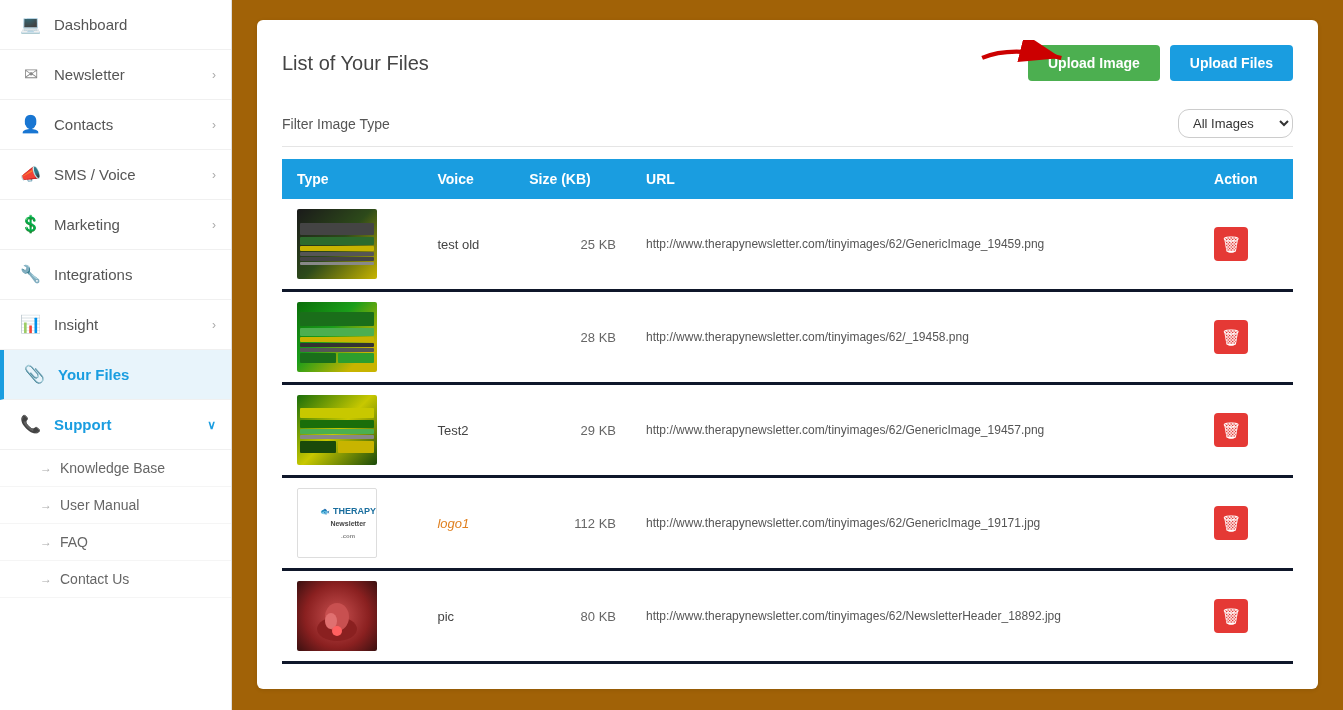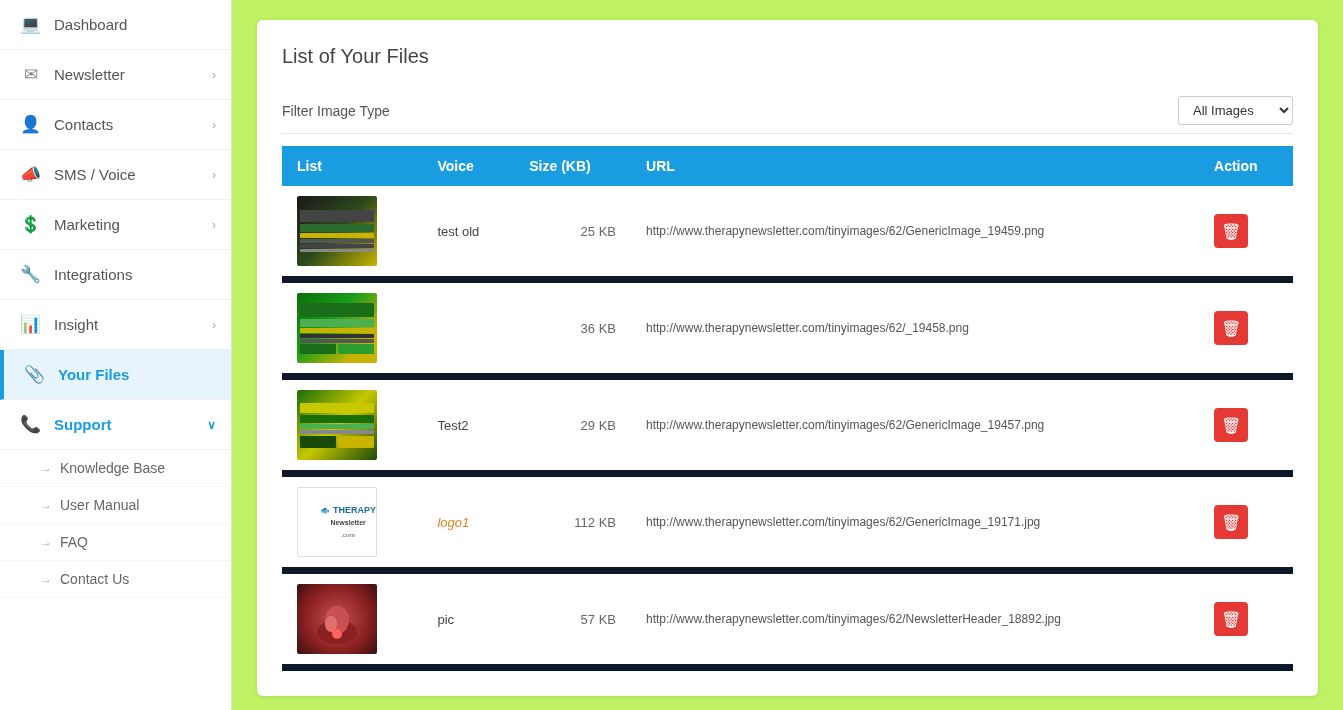--- a/index.html
+++ b/index.html
@@ -83,21 +83,21 @@
       right: 15px;
       font-size: 12px;
       color: #1a9de0;
     }
 
     
     .main {
       flex: 1;
       padding: 20px 25px;
       overflow-y: auto;
-      background: #bef264;
+      background: #a16207;
     }
     .content-card {
       background: #fff;
       border-radius: 6px;
       padding: 25px;
       box-shadow: 0 1px 4px rgba(0,0,0,0.1);
     }
 
     
     .header-row {
@@ -157,21 +157,21 @@
       border-bottom: 1px solid #e5e5e5;
     }
     .filter-label {
       font-size: 14px;
       color: #555;
       margin-right: 8px;
     }
     .filter-select {
       border: 1px solid #ccc;
       padding: 5px 10px;
-      border-radius: 3px;
+      border-radius: 11px;
       font-size: 13px;
       color: #333;
       background: #fff;
     }
 
     
     .file-table {
       width: 100%;
       border-collapse: collapse;
     }
@@ -181,21 +181,21 @@
     }
     .file-table thead th {
       padding: 12px 15px;
       font-size: 14px;
       font-weight: bold;
       text-align: left;
     }
     .file-table thead th:last-child {
     }
     .file-table tbody tr {
-      border-bottom: 7px solid #0f172a;
+      border-bottom: 3px solid #0f172a;
     }
     .file-table tbody td {
       padding: 10px 15px;
       font-size: 13px;
       color: #444;
       vertical-align: middle;
     }
     .file-table tbody td.url-cell {
       color: #555;
       font-size: 12px;
@@ -318,35 +318,48 @@
     <span class="arrow">→</span>
     <span>Contact Us</span>
   </div>
 </nav>
 
 <main class="main">
   <div class="content-card">
 
     <div class="header-row">
       <h2 class="page-title">List of Your Files</h2>
+      <div class="header-buttons">
+
+        <svg class="red-arrow" viewBox="0 0 120 45" xmlns="http://www.w3.org/2000/svg" style="position:absolute;right:215px;top:-5px;width:100px;height:40px;">
+          <defs>
+            <marker id="arrowhead" markerWidth="10" markerHeight="7" refX="10" refY="3.5" orient="auto">
+              <polygon points="0 0, 10 3.5, 0 7" fill="#cc0000"></polygon>
+            </marker>
+          </defs>
+          <path d="M 5 20 Q 40 5 100 20" stroke="#cc0000" stroke-width="5" fill="none" marker-end="url(#arrowhead)"></path>
+        </svg>
+        <button class="btn-upload-image">Upload Image</button>
+        <button class="btn-upload-files">Upload Files</button>
+      </div>
     </div>
 
     <div class="filter-row">
       <span class="filter-label">Filter Image Type</span>
       <select class="filter-select">
         <option>All Images</option>
         <option>Images Only</option>
         <option>Files Only</option>
       </select>
     </div>
 
     <table class="file-table">
       <thead>
         <tr>
-          <th>List</th>
+          <th>Type</th>
           <th>Voice</th>
           <th>Size (KB)</th>
           <th>URL</th>
           <th>Action</th>
         </tr>
       </thead>
       <tbody id="table-body">
 
       <tr>
             <td>
@@ -378,21 +391,21 @@
         <div style="background:#333;height:4px;margin-bottom:1px;border-radius:1px;"></div>
         <div style="background:#555;height:4px;margin-bottom:1px;border-radius:1px;"></div>
         <div style="display:flex;gap:2px;margin-top:1px;">
           <div style="background:#1a6e1a;height:10px;flex:1;border-radius:1px;"></div>
           <div style="background:#2d9e2d;height:10px;flex:1;border-radius:1px;"></div>
         </div>
       </div>
               </div>
             </td>
             <td></td>
-            <td class="size-cell">36 KB</td>
+            <td class="size-cell">28 KB</td>
             <td class="url-cell">http://www.therapynewsletter.com/tinyimages/62/_19458.png</td>
             <td class="action-cell">
               <button class="delete-btn">🗑</button>
             </td>
           </tr>
           <tr>
             <td>
               <div class="image-thumb newsletter3">
       <div style="padding:3px;width:100%;">
         <div style="background:#c8c800;height:10px;margin-bottom:2px;border-radius:1px;"></div>
@@ -433,21 +446,21 @@
         <svg width="60" height="55" viewBox="0 0 60 55" xmlns="http://www.w3.org/2000/svg">
           <ellipse cx="30" cy="40" rx="20" ry="12" fill="#8a2020"></ellipse>
           <ellipse cx="30" cy="28" rx="12" ry="14" fill="#c85050"></ellipse>
           <ellipse cx="24" cy="32" rx="6" ry="8" fill="#e07070"></ellipse>
           <circle cx="30" cy="42" r="5" fill="#ff6060"></circle>
         </svg>
       </div>
               </div>
             </td>
             <td>pic</td>
-            <td class="size-cell">57 KB</td>
+            <td class="size-cell">80 KB</td>
             <td class="url-cell">http://www.therapynewsletter.com/tinyimages/62/NewsletterHeader_18892.jpg</td>
             <td class="action-cell">
               <button class="delete-btn">🗑</button>
             </td>
           </tr>
         </tbody>
     </table>
 
   </div>
 </main>

